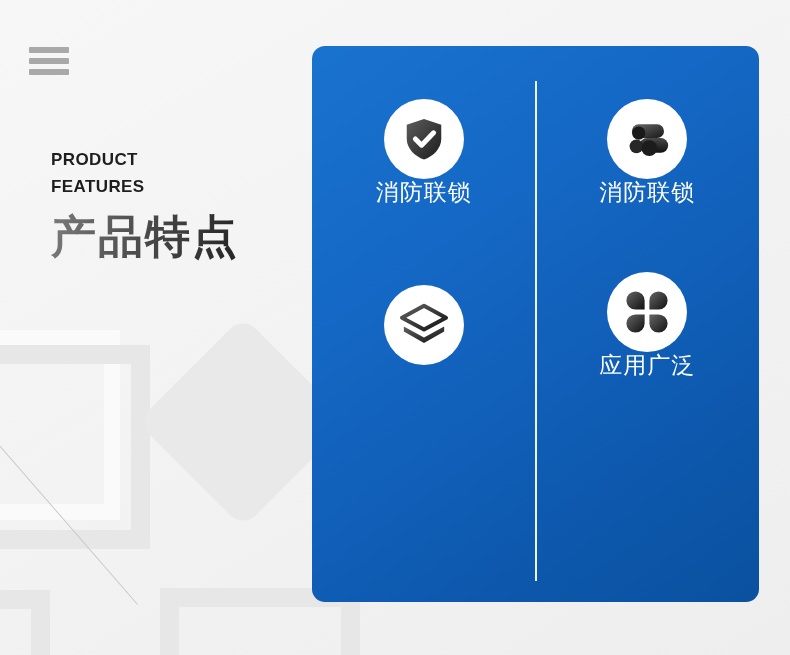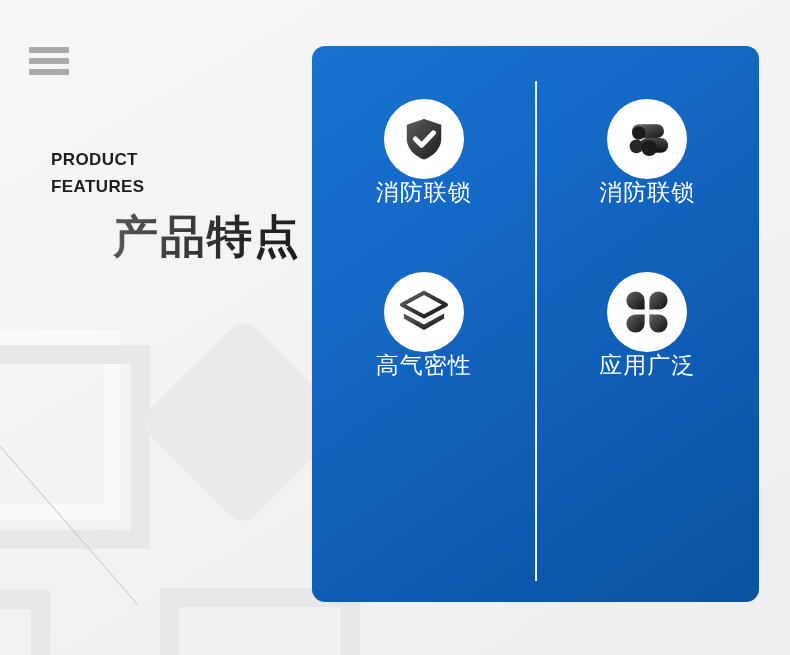--- a/index.html
+++ b/index.html
@@ -97,21 +97,20 @@
   .cn-title {
     margin-top:11px;
     font-size:45px;
     font-weight:bold;
     letter-spacing:2px;
     line-height:52px;
     background:linear-gradient(100deg,#7b7b7b 0%,#4d4d4d 35%,#262626 75%,#1c1c1c 100%);
     -webkit-background-clip:text;
     background-clip:text;
     color:transparent;
-    text-align:right;
     -webkit-text-fill-color:transparent;
   }
 
   
   .panel {
     position:absolute;
     left:312px; top:46px;
     width:447px; height:556px;
     border-radius:13px;
     background:linear-gradient(145deg,#1a72cf 0%,#1569c6 30%,#0f5cb4 65%,#0a519f 100%);
@@ -240,21 +239,20 @@
             <defs>
               <linearGradient id="gLayer" x1="0" y1="0" x2="1" y2="1">
                 <stop offset="0%" stop-color="#616161"></stop>
                   <stop offset="100%" stop-color="#121212"></stop>
               </linearGradient>
             </defs>
             <path d="M27 3 L51 16 L27 29 L3 16 Z" fill="none" stroke="url(#gLayer)" stroke-width="4.4" stroke-linejoin="round"></path>
             <path d="M5 25.5 L27 37.5 L49 25.5 L49 31 L27 43.5 L5 31 Z" fill="url(#gLayer)"></path>
           </svg>
         </div>
-        <div class="feature-label">高气密性</div>
       </div>
 
 
       <div class="feature">
         <div class="icon-circle">
           <svg width="46" height="46" viewBox="0 0 48 48" aria-hidden="true">
             <defs>
               <linearGradient id="gPetal" x1="0" y1="0" x2="1" y2="1">
                 <stop offset="0%" stop-color="#666666"></stop>
                   <stop offset="100%" stop-color="#101010"></stop>

